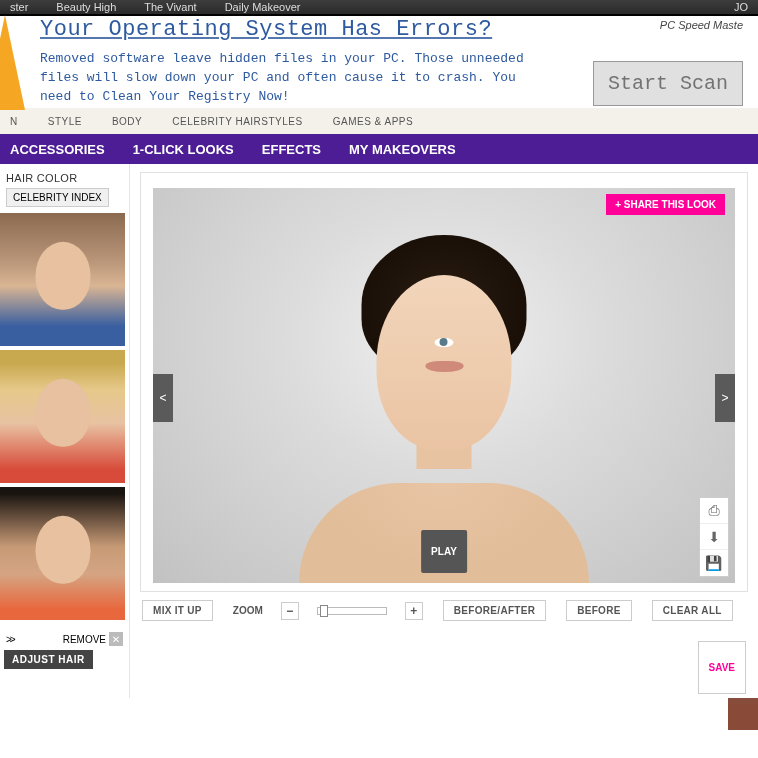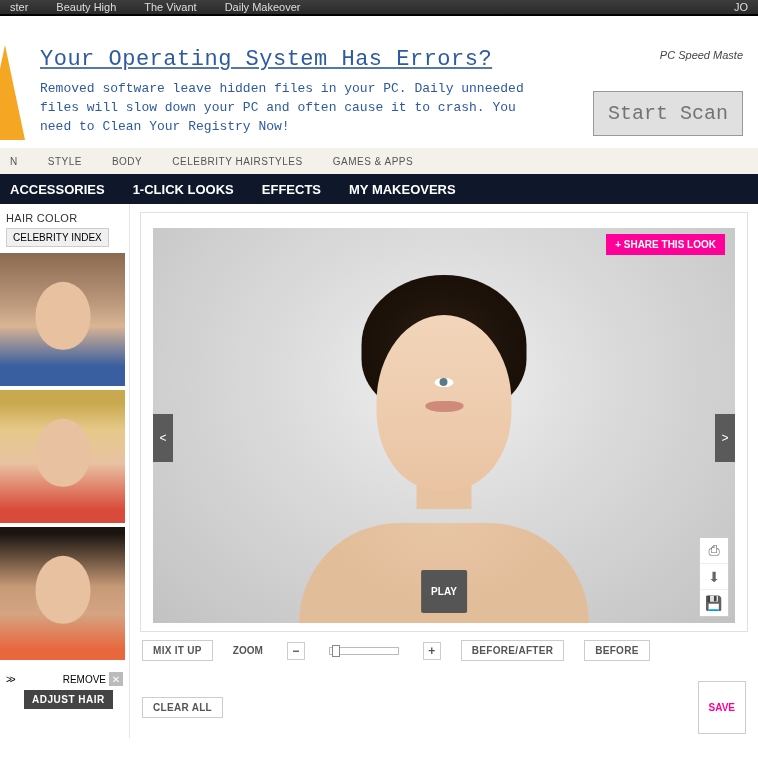--- a/index.html
+++ b/index.html
@@ -2,33 +2,33 @@
 <html><head>
 <meta charset="utf-8">
 <style>
 * { margin: 0; padding: 0; box-sizing: border-box; }
 body { font-family: Arial, Helvetica, sans-serif; font-size: 11px; background: #fff; width: 758px; overflow: hidden; }
 
 .top-bar { background: linear-gradient(#3d3d3d, #2a2a2a); height: 16px; display: flex; align-items: center; padding: 0 10px; color: #ddd; font-size: 11px; border-bottom: 2px solid #000; }
 .top-bar .nav-item { margin-right: 28px; cursor: pointer; }
 .top-bar .right { margin-left: auto; }
 
-.ad-banner { background: #fff; display: flex; align-items: center; padding: 6px 10px; height: 112px; position: relative; margin-top: 20px; }
+.ad-banner { background: #fff; display: flex; align-items: center; padding: 6px 10px; height: 92px; position: relative; }
 .ad-warning { width: 0; height: 0; border-left: 20px solid transparent; border-right: 20px solid transparent; border-bottom: 95px solid #f5a623; position: relative; margin-left: -25px; }
 .ad-text { flex: 1; padding-left: 15px; font-family: "Courier New", monospace; color: #2e5aa0; }
 .ad-title { font-size: 22px; text-decoration: underline; text-decoration-color: #5577b0; margin-bottom: 8px; color: #2e5aa0; letter-spacing: 0.5px; }
 .ad-body { font-size: 13px; line-height: 1.45; max-width: 500px; }
 .ad-right { text-align: right; padding-right: 5px; }
 .ad-brand { font-style: italic; font-size: 11px; color: #444; margin-bottom: 30px; }
 .ad-cta { background: #e0e0e0; border: 1px solid #999; padding: 10px 14px; font-size: 20px; font-family: "Courier New", monospace; color: #737373; cursor: pointer; }
 
 .menu-bar-light { background: #f3f1ea; height: 26px; display: flex; align-items: center; padding: 0 10px; font-size: 10px; color: #555; letter-spacing: 0.5px; }
 .menu-bar-light .item { margin-right: 30px; cursor: pointer; }
 
-.menu-bar-dark { background: #0f172a; height: 30px; display: flex; align-items: center; padding: 0 10px; }
+.menu-bar-dark { background: #4c1d95; height: 30px; display: flex; align-items: center; padding: 0 10px; }
 .menu-bar-dark .item { color: #fff; font-weight: bold; font-size: 13px; margin-right: 28px; cursor: pointer; }
 
 .main { display: flex; height: 534px; }
 
 .sidebar { width: 130px; background: #fff; border-right: 1px solid #e5e5e5; }
 .sidebar-header { font-size: 11px; font-weight: normal; padding: 8px 6px 4px; color: #333; letter-spacing: 0.3px; }
 .cel-index { background: #f0f0f0; border: 1px solid #ccc; font-size: 10px; padding: 3px 6px; margin: 0 6px 6px; display: inline-block; cursor: pointer; }
 .thumbs { padding: 0 0 0 0; }
 .thumb { width: 125px; height: 133px; margin-bottom: 4px; background: #ddd; position: relative; overflow: hidden; }
 
@@ -36,21 +36,21 @@
 .t1 { background: linear-gradient(#8a6a50, #b89478 35%, #d9b594 55%, #3a5fa0 85%); }
 .t2 { background: linear-gradient(#c9a94f 10%, #e6c98a 30%, #e8c2a2 55%, #d84b3a 90%); }
 .t3 { background: linear-gradient(#1a1410 5%, #c79a76 45%, #d5a583 65%, #e8673d 92%); }
 .thumb::after { content: ""; position: absolute; top: 42%; left: 50%; width: 55px; height: 68px; background: #e7c1a0; border-radius: 50% 50% 48% 48%; transform: translate(-50%, -40%); }
 
 .sidebar-footer { padding: 4px; }
 .remove-row { display: flex; align-items: center; padding: 4px 2px; font-size: 10px; }
 .arrows { letter-spacing: -2px; margin-right: 10px; }
 .remove-label { margin-left: auto; cursor: pointer; }
 .remove-x { background: #bbb; color: #fff; width: 14px; height: 14px; display: inline-flex; align-items: center; justify-content: center; font-size: 10px; margin-left: 3px; cursor: pointer; }
-.adjust-hair { background: #444; color: #fff; font-size: 10px; padding: 4px 8px; font-weight: bold; letter-spacing: 0.5px; display: inline-block; margin-left: 20px; cursor: pointer; }
+.adjust-hair { background: #444; color: #fff; font-size: 10px; padding: 4px 8px; font-weight: bold; letter-spacing: 0.5px; display: inline-block; cursor: pointer; }
 
 .canvas-area { flex: 1; display: flex; flex-direction: column; padding: 8px 10px 4px; position: relative; background: #fff; justify-content: center; }
 .canvas-frame { flex: 1; border: 1px solid #e0e0e0; background: #fff; padding: 15px 12px 8px; position: relative; display: flex; flex-direction: column; }
 .share-btn { position: absolute; top: 21px; right: 22px; background: #ff0099; color: #fff; font-size: 10px; font-weight: bold; padding: 5px 9px; cursor: pointer; z-index: 5; }
 .canvas { flex: 1; background: radial-gradient(ellipse at center 38%, #f0f0f0 0%, #dcdcdc 38%, #c2c2c2 100%); position: relative; overflow: hidden; }
 
 
 .model-hair { position: absolute; top: 12%; left: 50%; transform: translateX(-50%); width: 165px; height: 140px; background: radial-gradient(ellipse, #2a1c12 0%, #1a1008 70%); border-radius: 50% 50% 40% 40%; }
 .model-face { position: absolute; top: 22%; left: 50%; transform: translateX(-50%); width: 135px; height: 175px; background: linear-gradient(#f2d5bb, #eac4a3); border-radius: 50% 50% 45% 45%; }
 .model-neck { position: absolute; top: 56%; left: 50%; transform: translateX(-50%); width: 55px; height: 60px; background: #e7c3a1; }
@@ -64,21 +64,21 @@
 .nav-arrow.left { left: 12px; } .nav-arrow.right { right: 12px; }
 
 .play-btn { position: absolute; bottom: 10px; left: 50%; transform: translateX(-50%); background: #555; color: #fff; padding: 16px 10px; font-size: 10px; font-weight: bold; border-radius: 2px; cursor: pointer; }
 
 .tool-icons { position: absolute; right: 18px; bottom: 14px; display: flex; flex-direction: column; background: #fff; border: 1px solid #ccc; z-index: 3; }
 .tool-icon { width: 28px; height: 26px; display: flex; align-items: center; justify-content: center; border-bottom: 1px solid #eee; color: #666; cursor: pointer; font-size: 14px; }
 .tool-icon:last-child { border-bottom: none; }
 
 .bottom-toolbar { display: flex; align-items: center; padding: 8px 2px 0; gap: 20px; flex-wrap: wrap; }
 .btn-box { border: 1px solid #ccc; padding: 4px 10px; font-size: 10px; color: #555; font-weight: bold; letter-spacing: 0.3px; cursor: pointer; background: #fff; }
-.zoom-group { display: flex; align-items: center; gap: 24px; font-size: 10px; font-weight: bold; color: #555; }
+.zoom-group { display: flex; align-items: center; gap: 18px; font-size: 10px; font-weight: bold; color: #555; }
 .zoom-btn { border: 1px solid #ccc; width: 18px; height: 18px; display: inline-flex; align-items: center; justify-content: center; cursor: pointer; font-size: 12px; }
 .zoom-track { width: 70px; height: 8px; border: 1px solid #bbb; position: relative; background: #fff; }
 .zoom-thumb { position: absolute; top: -3px; left: 2px; width: 8px; height: 12px; background: #fff; border: 1px solid #888; cursor: pointer; }
 .save-btn { color: #ff0099; border: 1px solid #ccc; padding: 20px 10px; font-size: 10px; font-weight: bold; margin-left: auto; cursor: pointer; }
 
 .bg-strip { position: absolute; right: 0; top: 500px; width: 30px; height: 230px; background: linear-gradient(#7a8284 0%, #6a7274 50%, #8a4a38 90%); z-index: -1; }
 </style>
 </head>
 <body>
 
@@ -87,21 +87,21 @@
   <span class="nav-item">Beauty High</span>
   <span class="nav-item">The Vivant</span>
   <span class="nav-item">Daily Makeover</span>
   <span class="right">JO</span>
 </div>
 
 <div class="ad-banner">
   <div class="ad-warning"></div>
   <div class="ad-text">
     <div class="ad-title">Your Operating System Has Errors?</div>
-    <div class="ad-body">Removed software leave hidden files in your PC. Daily unneeded files will slow down your PC and often cause it to crash. You need to Clean Your Registry Now!</div>
+    <div class="ad-body">Removed software leave hidden files in your PC. Those unneeded files will slow down your PC and often cause it to crash. You need to Clean Your Registry Now!</div>
   </div>
   <div class="ad-right">
     <div class="ad-brand">PC Speed Maste</div>
     <div class="ad-cta">Start Scan</div>
   </div>
 </div>
 
 <div class="menu-bar-light">
   <span class="item">N</span>
   <span class="item">STYLE</span>

